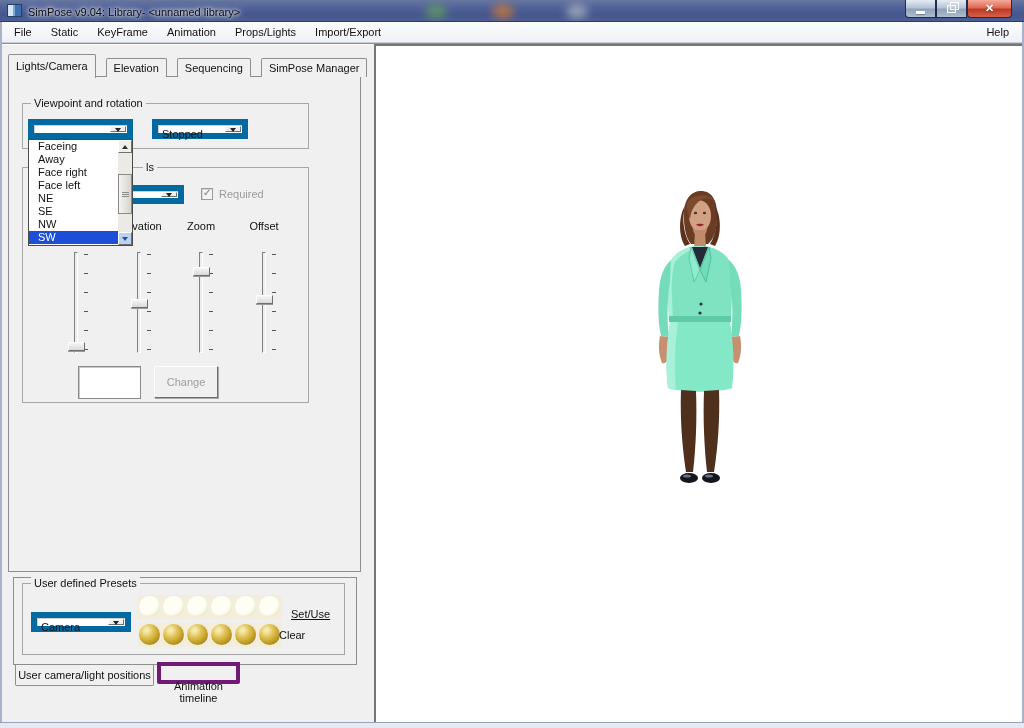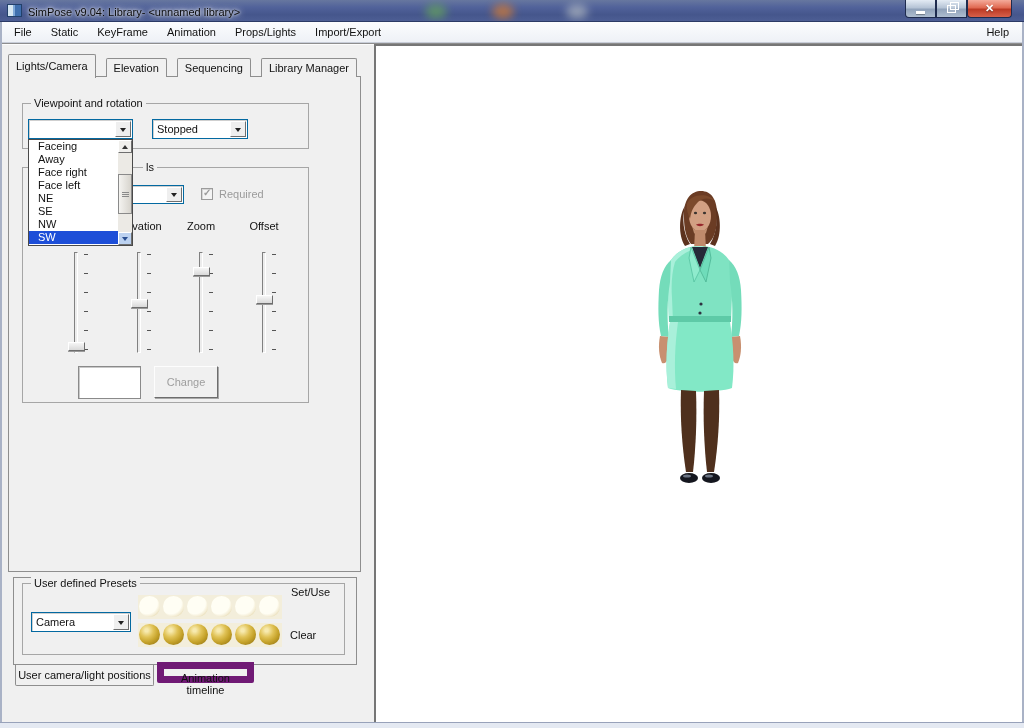--- a/index.html
+++ b/index.html
@@ -57,21 +57,21 @@
     border:1px solid #8e8e8e; border-bottom:none; border-radius:2px 2px 0 0; white-space:nowrap; }
   .tab.active { height:24px; padding-top:5px; position:relative; top:1px; z-index:4; }
   .tabpage { position:absolute; left:8px; top:76px; width:353px; height:496px;
     background:#f0f0f0; border:1px solid #8e8e8e; z-index:1; }
 
   
   .group { position:absolute; border:1px solid #a6a6a6; z-index:2; }
   .group-label { position:absolute; top:-7px; left:8px; background:#f0f0f0; padding:0 3px; }
 
   
-  .combo { position:absolute; background:#fff; border:1px solid #0369a1;
+  .combo { position:absolute; background:#fff; border:6px solid #0369a1;
     box-shadow:inset 1px 1px 0 #cfcfcf; z-index:2;padding-left:6px; }
   .combo .val { position:absolute; left:4px; top:3px; white-space:nowrap; }
   .combo .cbtn { position:absolute; right:1px; top:1px; bottom:1px; width:16px;
     background:#efefef; border:1px solid; border-color:#fff #6f6f6f #6f6f6f #fff;
     display:flex; align-items:center; justify-content:center; }
   .arrow-down { width:0; height:0; border:3px solid transparent; border-top:4px solid #222;
     margin-top:4px; }
 
   
   .dropdown { position:absolute; left:28px; top:139px; width:105px; height:107px;
@@ -120,23 +120,23 @@
   .preset-tile { position:absolute; width:24px; height:24px; background:#f3eedb; z-index:3; }
   .preset-ball { position:absolute; left:1px; top:1px; width:21px; height:21px; border-radius:50%; }
   .preset-ball.set { background:radial-gradient(circle at 38% 35%, #fffef4 55%, #f2ead0 72%, #cdb76a 92%, #a88d3a 100%); }
   .preset-ball.clear { background:radial-gradient(circle at 36% 30%, #f7eaae 8%, #e0c256 35%, #c5a22a 60%, #8d6f10 95%); }
   .preset-caption { position:absolute; z-index:3; }
 
   
   .btab1 { position:absolute; left:15px; top:665px; width:139px; height:21px; background:#f0f0f0;
     border:1px solid #8e8e8e; border-top:none; border-radius:0 0 2px 2px; z-index:2;
     text-align:center; padding-top:4px; }
-  .btab2 { position:absolute; left:157px; top:662px; width:97px; height:21px; background:#f0f0f0;
-    border:7px solid #701a75; border-radius:0 0 2px 2px; z-index:4;
-    text-align:center; padding-top:3px; }
+  .btab2 { position:absolute; left:157px; top:662px; width:83px; height:21px; background:#f0f0f0;
+    border:4px solid #701a75; border-radius:0 0 2px 2px; z-index:4;
+    text-align:center; padding-top:14px; }
 
   .figure { position:absolute; left:645px; top:188px; width:110px; height:308px; }
 </style>
 </head>
 <body>
 
 <div class="window">
 
   <div class="titlebar">
     <div class="tb-blob" style="left:425px; background:#63a05e;"></div>
@@ -216,21 +216,21 @@
     <ellipse cx="44" cy="290" rx="9" ry="5" fill="#14161e"></ellipse>
     <ellipse cx="66" cy="290" rx="9" ry="5" fill="#14161e"></ellipse>
     <ellipse cx="42" cy="288" rx="4" ry="1.6" fill="#6a7382"></ellipse>
     <ellipse cx="64" cy="288" rx="4" ry="1.6" fill="#6a7382"></ellipse>
   </svg>
 
   <div class="tabstrip">
       <span class="tab active">Lights/Camera</span>
       <span class="tab">Elevation</span>
       <span class="tab">Sequencing</span>
-      <span class="tab">Library Manager</span>
+      <span class="tab">SimPose Manager</span>
     </div>
   <div class="tabpage"></div>
 
   <div class="group" style="left:22px; top:103px; width:287px; height:46px;">
     <span class="group-label">Viewpoint and rotation</span>
   </div>
   <div class="combo" style="left:28px; top:119px; width:105px; height:20px;">
     <span class="val"></span>
     <span class="cbtn">
         <span class="arrow-down"></span>
@@ -365,20 +365,20 @@
         <div class="preset-tile" style="left: 187px; top: 39px;">
           <div class="preset-ball clear"></div>
         </div>
         <div class="preset-tile" style="left: 211px; top: 39px;">
           <div class="preset-ball clear"></div>
         </div>
         <div class="preset-tile" style="left: 235px; top: 39px;">
           <div class="preset-ball clear"></div>
         </div>
       </div>
-    <span class="preset-caption" style="left:268px; top:2px;">Set/Use</span>
-    <span class="preset-caption" style="left:267px; top:45px;">Clear</span>
+    <span class="preset-caption" style="left:268px; top:24px;text-decoration:underline;">Set/Use</span>
+    <span class="preset-caption" style="left:256px; top:45px;">Clear</span>
   </div>
 
   <div class="btab1">User camera/light positions</div>
   <div class="btab2">Animation timeline</div>
 
 </div>
 
 </body></html>

